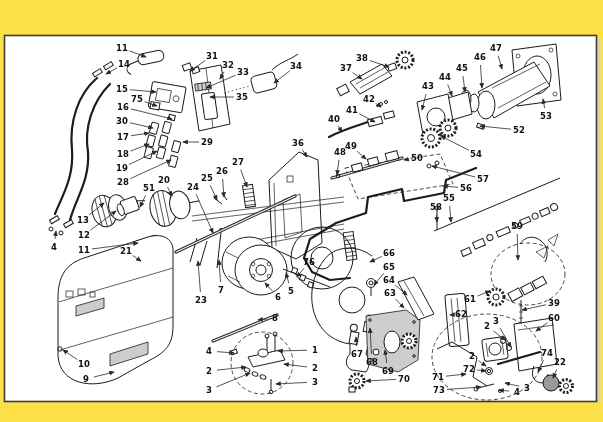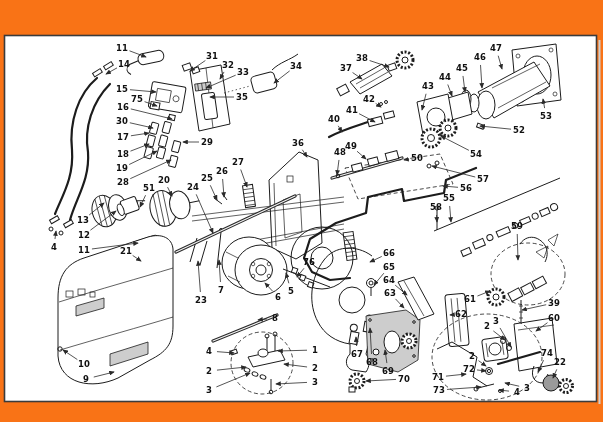--- a/index.html
+++ b/index.html
@@ -1,16 +1,16 @@
 <!DOCTYPE html>
 <html style="--ink: #1c1c1c; --gray: #cdcdcd; --label: #111111;"><head>
 <meta charset="utf-8">
 <style>
   html,body{margin:0;padding:0;background:#fff;}
-  #stage{position:relative;width:603px;height:422px;background:#f97316;overflow:hidden;}
+  #stage{position:relative;width:603px;height:422px;background:#fde047;overflow:hidden;}
   svg{display:block;}
   .ink{stroke:var(--ink,#1c1c1c);fill:none;stroke-width:1;}
   .ink2{stroke:var(--ink,#1c1c1c);fill:#ffffff;stroke-width:1;}
   .thin{stroke:var(--ink,#1c1c1c);fill:none;stroke-width:.7;}
   .thick{stroke:var(--ink,#1c1c1c);fill:none;stroke-width:2.2;stroke-linecap:round;stroke-linejoin:round;}
   .rod{stroke:#2a2a2a;stroke-width:3.2;stroke-linecap:round;}
   .rodcore{stroke:#f2f2f2;stroke-width:1.2;stroke-linecap:round;}
   .gray{fill:var(--gray,#cdcdcd);stroke:var(--ink,#1c1c1c);stroke-width:.8;}
   .dash{stroke:var(--ink,#1c1c1c);fill:none;stroke-width:.8;stroke-dasharray:4 2.6;}
   .gear{fill:#fff;stroke:var(--ink,#1c1c1c);stroke-width:3;stroke-dasharray:2 1.7;}

